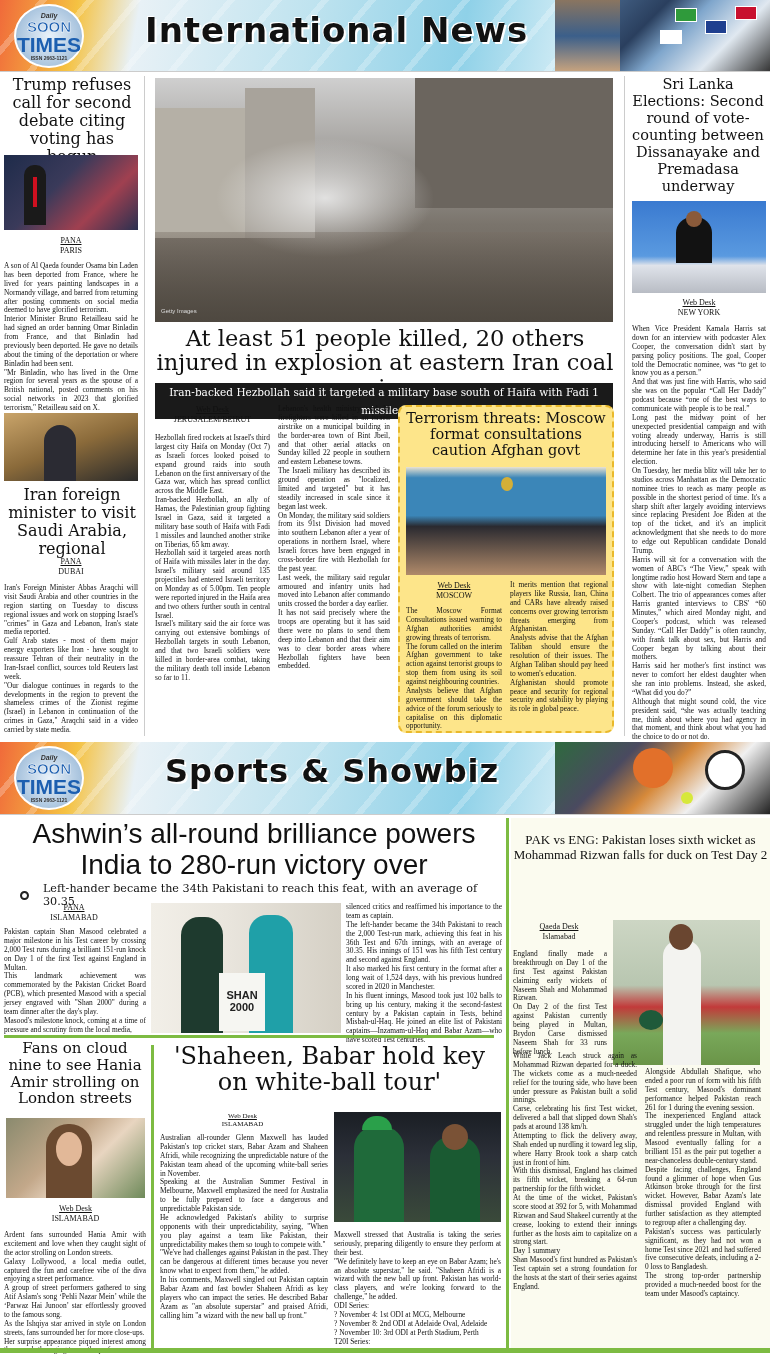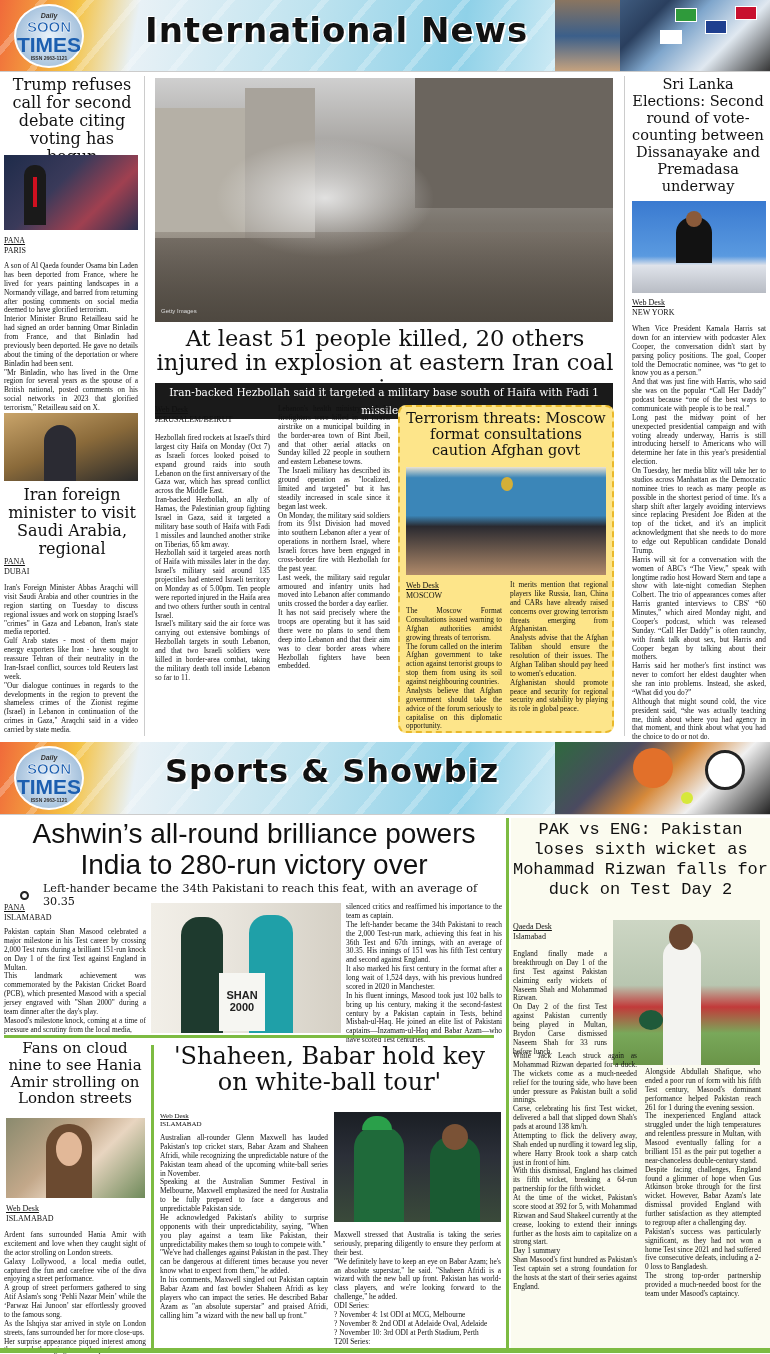--- a/index.html
+++ b/index.html
@@ -11,21 +11,21 @@
 .logo .daily{font-size:7px;font-style:italic;color:#333}
 .logo .soon{font-size:15px;color:#1c5fb0;-webkit-text-stroke:.5px #fff}
 .logo .times{font-size:21px;color:#1c5fb0}
 .logo .issn{font-size:5px;color:#333;margin-top:1px}
 .btitle{position:absolute;left:145px;top:10px;font-family:"DejaVu Sans",sans-serif;font-weight:bold;font-size:34px;color:#111;letter-spacing:1px;text-shadow:2px 2px 0 #fff,-1px -1px 0 #fff}
 .bphotos{position:absolute;right:0;top:0;width:215px;height:72px;background:linear-gradient(135deg,#5a7fa8,#2a3f5e 40%,#7fa6cc 55%,#e0e8f0 75%,#333 100%)}
 .bphotos .p1{position:absolute;left:0;top:0;width:65px;height:72px;background:linear-gradient(180deg,#8a7560,#3b5f8a 50%,#c9a47e)}
 .bphotos .fl{position:absolute;width:22px;height:14px;border:1px solid #fff}
 .colrule{position:absolute;width:1px;background:#ccc}
 .hl{font-family:"DejaVu Serif",serif;text-align:center;line-height:1.12;color:#111}
-.byline{text-align:left;font-size:8px;line-height:1.2}
+.byline{text-align:center;font-size:8px;line-height:1.2}
 .byline .src{text-decoration:underline}
 .body{font-size:7.4px;line-height:1.2;text-align:justify}
 .body p{margin:0}
 .img{background:#888;overflow:hidden;position:absolute}
 .strap{background:#1a1a1a;color:#fff;font-family:"DejaVu Serif",serif;font-size:10.5px;text-align:center;line-height:18px}
 .yellowbox{background:#fde58a;border:2px dashed #e9b92b;border-radius:8px}
 .green{background:#7dbb42}
 .greenv{background:#7dbb42;width:3px}
 .cream{background:#fbfbef}
 </style>
@@ -202,21 +202,21 @@
 <div class="abs body" style="left:346px;top:903px;width:156px">
   <p>silenced critics and reaffirmed his importance to the team as captain.</p>
   <p>The left-hander became the 34th Pakistani to reach the 2,000 Test-run mark, achieving this feat in his 36th Test and 67th innings, with an average of 30.35. His innings of 151 was his fifth Test century and second against England.</p>
   <p>It also marked his first century in the format after a long wait of 1,524 days, with his previous hundred scored in 2020 in Manchester.</p>
   <p>In his fluent innings, Masood took just 102 balls to bring up his century, making it the second-fastest century by a Pakistan captain in Tests, behind Misbah-ul-Haq. He joined an elite list of Pakistani captains—Inzamam-ul-Haq and Babar Azam—who have scored Test centuries.</p>
 </div>
 <div class="abs green" style="left:4px;top:1035px;width:490px;height:3px"></div>
 
 <div class="abs greenv" style="left:506px;top:818px;height:530px"></div>
 <div class="abs cream" style="left:511px;top:818px;width:259px;height:530px">
-  <div class="hl" style="font-size:17px;line-height:1.17;margin-top:2px;font-family:Liberation Mono, monospace">PAK vs ENG: Pakistan loses sixth wicket as Mohammad Rizwan falls for duck on Test Day 2</div>
+  <div class="hl" style="font-size:13px;line-height:1.17;margin-top:14px;font-family:Liberation Serif, serif">PAK vs ENG: Pakistan loses sixth wicket as Mohammad Rizwan falls for duck on Test Day 2</div>
   <div class="abs byline" style="left:2px;top:104px;width:92px">
     <div class="src">Qaeda Desk</div>
     <div>Islamabad</div>
   </div>
   <div class="img" style="left:102px;top:102px;width:147px;height:145px;background:linear-gradient(180deg,#cdd6c4 0%,#b8c6b0 45%,#c23a3a 60%,#79a85a 78%,#6a9448 100%)">
     <div style="position:absolute;left:50px;top:20px;width:38px;height:125px;background:#f3f3f0;border-radius:16px 16px 0 0"></div>
     <div style="position:absolute;left:56px;top:4px;width:24px;height:26px;background:#6a4630;border-radius:50%"></div>
     <div style="position:absolute;left:26px;top:90px;width:24px;height:20px;background:#1f5a3a;border-radius:50%"></div>
   </div>
   <div class="abs body" style="left:2px;top:132px;width:94px">

